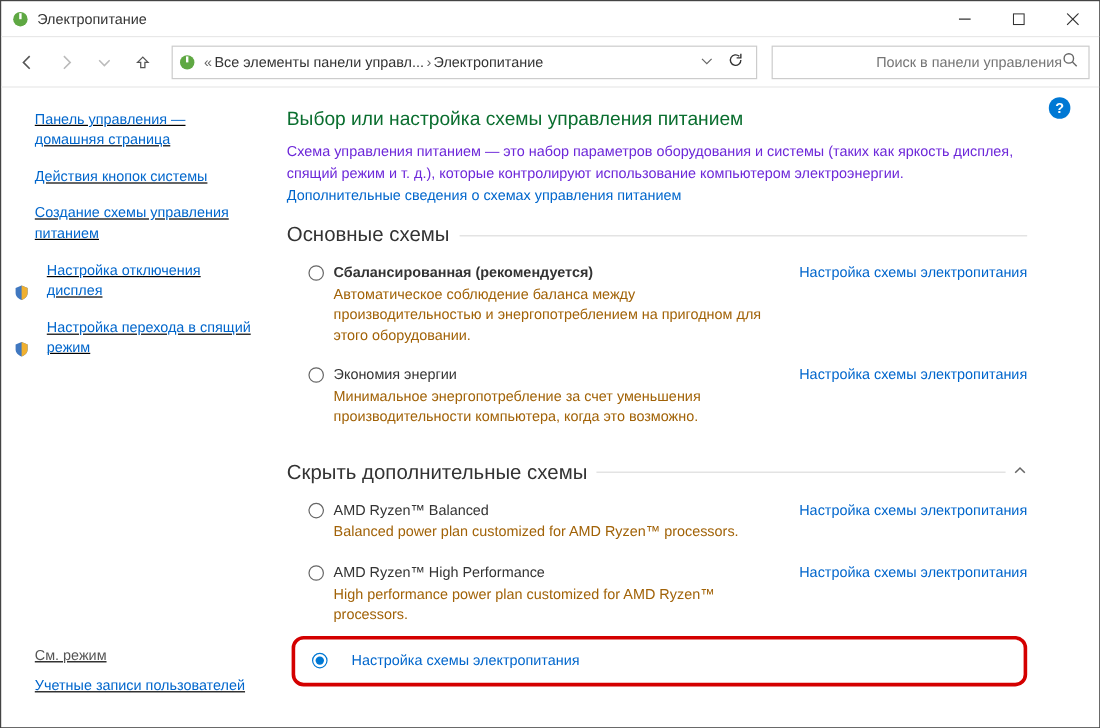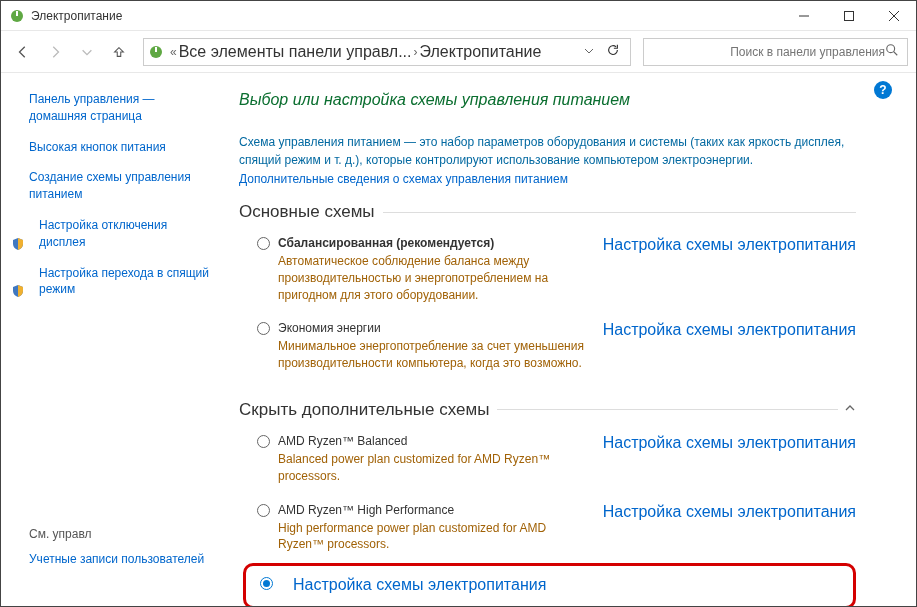--- a/index.html
+++ b/index.html
@@ -12,51 +12,51 @@
 .win-controls { display: flex; }
 .win-btn { width: 45px; height: 29px; display: flex; align-items: center; justify-content: center; color: #333; }
 .win-btn svg { width: 10px; height: 10px; }
 .navbar { height: 42px; display: flex; align-items: center; padding: 0 8px; gap: 4px; border-bottom: 1px solid #e8e8e8; }
 .nav-arrow { width: 28px; height: 28px; display: flex; align-items: center; justify-content: center; color: #555; }
 .nav-arrow.disabled { color: #bbb; }
 .nav-arrow svg { width: 14px; height: 14px; }
 .address-bar { flex: 1; height: 28px; border: 1px solid #ccc; display: flex; align-items: center; padding: 0 4px; margin: 0 8px 0 6px; }
 .addr-icon { width: 16px; height: 16px; margin-right: 4px; }
 .addr-sep { color: #666; margin: 0 2px; }
-.addr-seg { color: #333; font-size: 16px; }
+.addr-seg { color: #333; font-size: 12px; }
 .addr-spacer { flex: 1; }
 .addr-dd { color: #666; margin: 0 6px; }
 .addr-refresh { color: #333; padding: 0 6px; }
 .search-bar { width: 265px; height: 28px; border: 1px solid #ccc; display: flex; align-items: center; padding: 0 8px; }
 .search-input { flex: 1; border: none; outline: none; font-size: 12px; color: #777; font-family: inherit; text-align: right; }
 .search-btn { color: #666; }
 .content { flex: 1; display: flex; overflow: hidden; }
-.sidebar { width: 220px; padding: 18px 12px 24px 28px; display: flex; flex-direction: column; }
+.sidebar { width: 220px; padding: 18px 12px 12px 28px; display: flex; flex-direction: column; text-decoration: underline; }
 .sidebar-link { color: #0066cc; font-size: 12px; line-height: 1.4; margin-bottom: 14px; cursor: pointer; }
 .sidebar-item { display: flex; align-items: flex-end; gap: 14px; margin-bottom: 14px; margin-left: -18px; }
 .sidebar-item-icon { width: 14px; height: 14px; flex-shrink: 0; margin-top: 1px; }
 .sidebar-spacer { flex: 1; }
 .sidebar-footer-title { color: #555; font-size: 12px; margin-bottom: 10px; }
 .main { flex: 1; padding: 18px 60px 18px 18px; position: relative; }
-.page-title { color: #0a6e2f; font-size: 16px; margin-bottom: 24px; font-weight: 400; font-style: italic; }
-.page-desc { color: #0369a1; font-size: 12px; line-height: 1.5; margin-bottom: 3px; }
+.page-title { color: #0a6e2f; font-size: 16px; margin-bottom: 8px; font-weight: 400; }
+.page-desc { color: #6d28d9; font-size: 12px; line-height: 1.5; margin-bottom: 3px; }
 .page-link { color: #0066cc; font-size: 12px; cursor: pointer; }
 .section-header { display: flex; align-items: center; margin-top: 16px; margin-bottom: 8px; }
 .section-title { color: #333; font-size: 17px; margin-right: 8px; }
 .section-line { flex: 1; height: 1px; background: #ddd; }
 .section-collapse { color: #666; margin-left: 6px; }
 .plan { display: flex; align-items: flex-start; padding: 6px 0 12px 18px; position: relative; }
 .plan-radio { width: 13px; height: 13px; border: 1px solid #666; border-radius: 50%; margin-right: 8px; margin-top: 1px; flex-shrink: 0; background: #fff; position: relative; }
 .plan-radio.selected { border-color: #0078d4; }
 .plan-radio.selected::after { content: ""; position: absolute; left: 2px; top: 2px; width: 7px; height: 7px; background: #0078d4; border-radius: 50%; }
 .plan-body { flex: 1; }
 .plan-name { color: #333; font-size: 12px; }
 .plan-name.bold { font-weight: 600; }
 .plan-desc { color: #a16207; font-size: 12px; margin-top: 3px; line-height: 1.4; }
-.plan-settings { color: #0066cc; font-size: 16px; cursor: pointer; margin-left: 12px; white-space: nowrap; }
+.plan-settings { color: #0066cc; font-size: 12px; cursor: pointer; margin-left: 12px; white-space: nowrap; }
 .highlight-box { border: 3px solid #d40000; border-radius: 10px; padding: 4px 6px 8px 14px; margin-left: 4px; margin-top: -2px; }
 .help-badge { position: absolute; top: 8px; right: 24px; width: 18px; height: 18px; border-radius: 50%; background: #0078d4; color: #fff; display: flex; align-items: center; justify-content: center; font-size: 12px; font-weight: bold; }
 </style>
 </head>
 <body>
 
 <div class="window">
   <div class="titlebar">
     <div class="title-left">
       <svg class="title-icon" viewBox="0 0 16 16">
@@ -128,38 +128,38 @@
       <span class="search-btn"><svg width="14" height="14" viewBox="0 0 16 16">
             <circle cx="6.5" cy="6.5" r="4.5" fill="none" stroke="currentColor" stroke-width="1.3"></circle>
             <line x1="10" y1="10" x2="14" y2="14" stroke="currentColor" stroke-width="1.3"></line>
           </svg></span>
     </div>
   </div>
 
   <div class="content">
     <div class="sidebar">
       <div class="sidebar-link">Панель управления — домашняя страница</div>
-      <div class="sidebar-link">Высокая кнопок питания</div>
+      <div class="sidebar-link">Действия кнопок системы</div>
       <div class="sidebar-link">Создание схемы управления питанием</div>
       <div class="sidebar-item">
         <svg class="sidebar-item-icon" viewBox="0 0 14 14">
             <path d="M7 1l5 2v4c0 3-2 5-5 6-3-1-5-3-5-6V3z" fill="#4078c0"></path>
             <path d="M7 1l5 2v4c0 3-2 5-5 6V1z" fill="#f0b030"></path>
           </svg>
         <span class="sidebar-link" style="margin:0">Настройка отключения дисплея</span>
       </div>
       <div class="sidebar-item">
         <svg class="sidebar-item-icon" viewBox="0 0 14 14">
             <path d="M7 1l5 2v4c0 3-2 5-5 6-3-1-5-3-5-6V3z" fill="#4078c0"></path>
             <path d="M7 1l5 2v4c0 3-2 5-5 6V1z" fill="#f0b030"></path>
           </svg>
         <span class="sidebar-link" style="margin:0">Настройка перехода в спящий режим</span>
       </div>
       <div class="sidebar-spacer"></div>
-      <div class="sidebar-footer-title">См. управл</div>
+      <div class="sidebar-footer-title">См. режим</div>
       <div class="sidebar-link">Учетные записи пользователей</div>
     </div>
 
     <div class="main">
       <div class="help-badge">?</div>
       <h1 class="page-title">Выбор или настройка схемы управления питанием</h1>
       <p class="page-desc">Схема управления питанием — это набор параметров оборудования и системы (таких как яркость дисплея, спящий режим и т. д.), которые контролируют использование компьютером электроэнергии.</p>
       <span class="page-link">Дополнительные сведения о схемах управления питанием</span>
 
       <div class="section-header">

